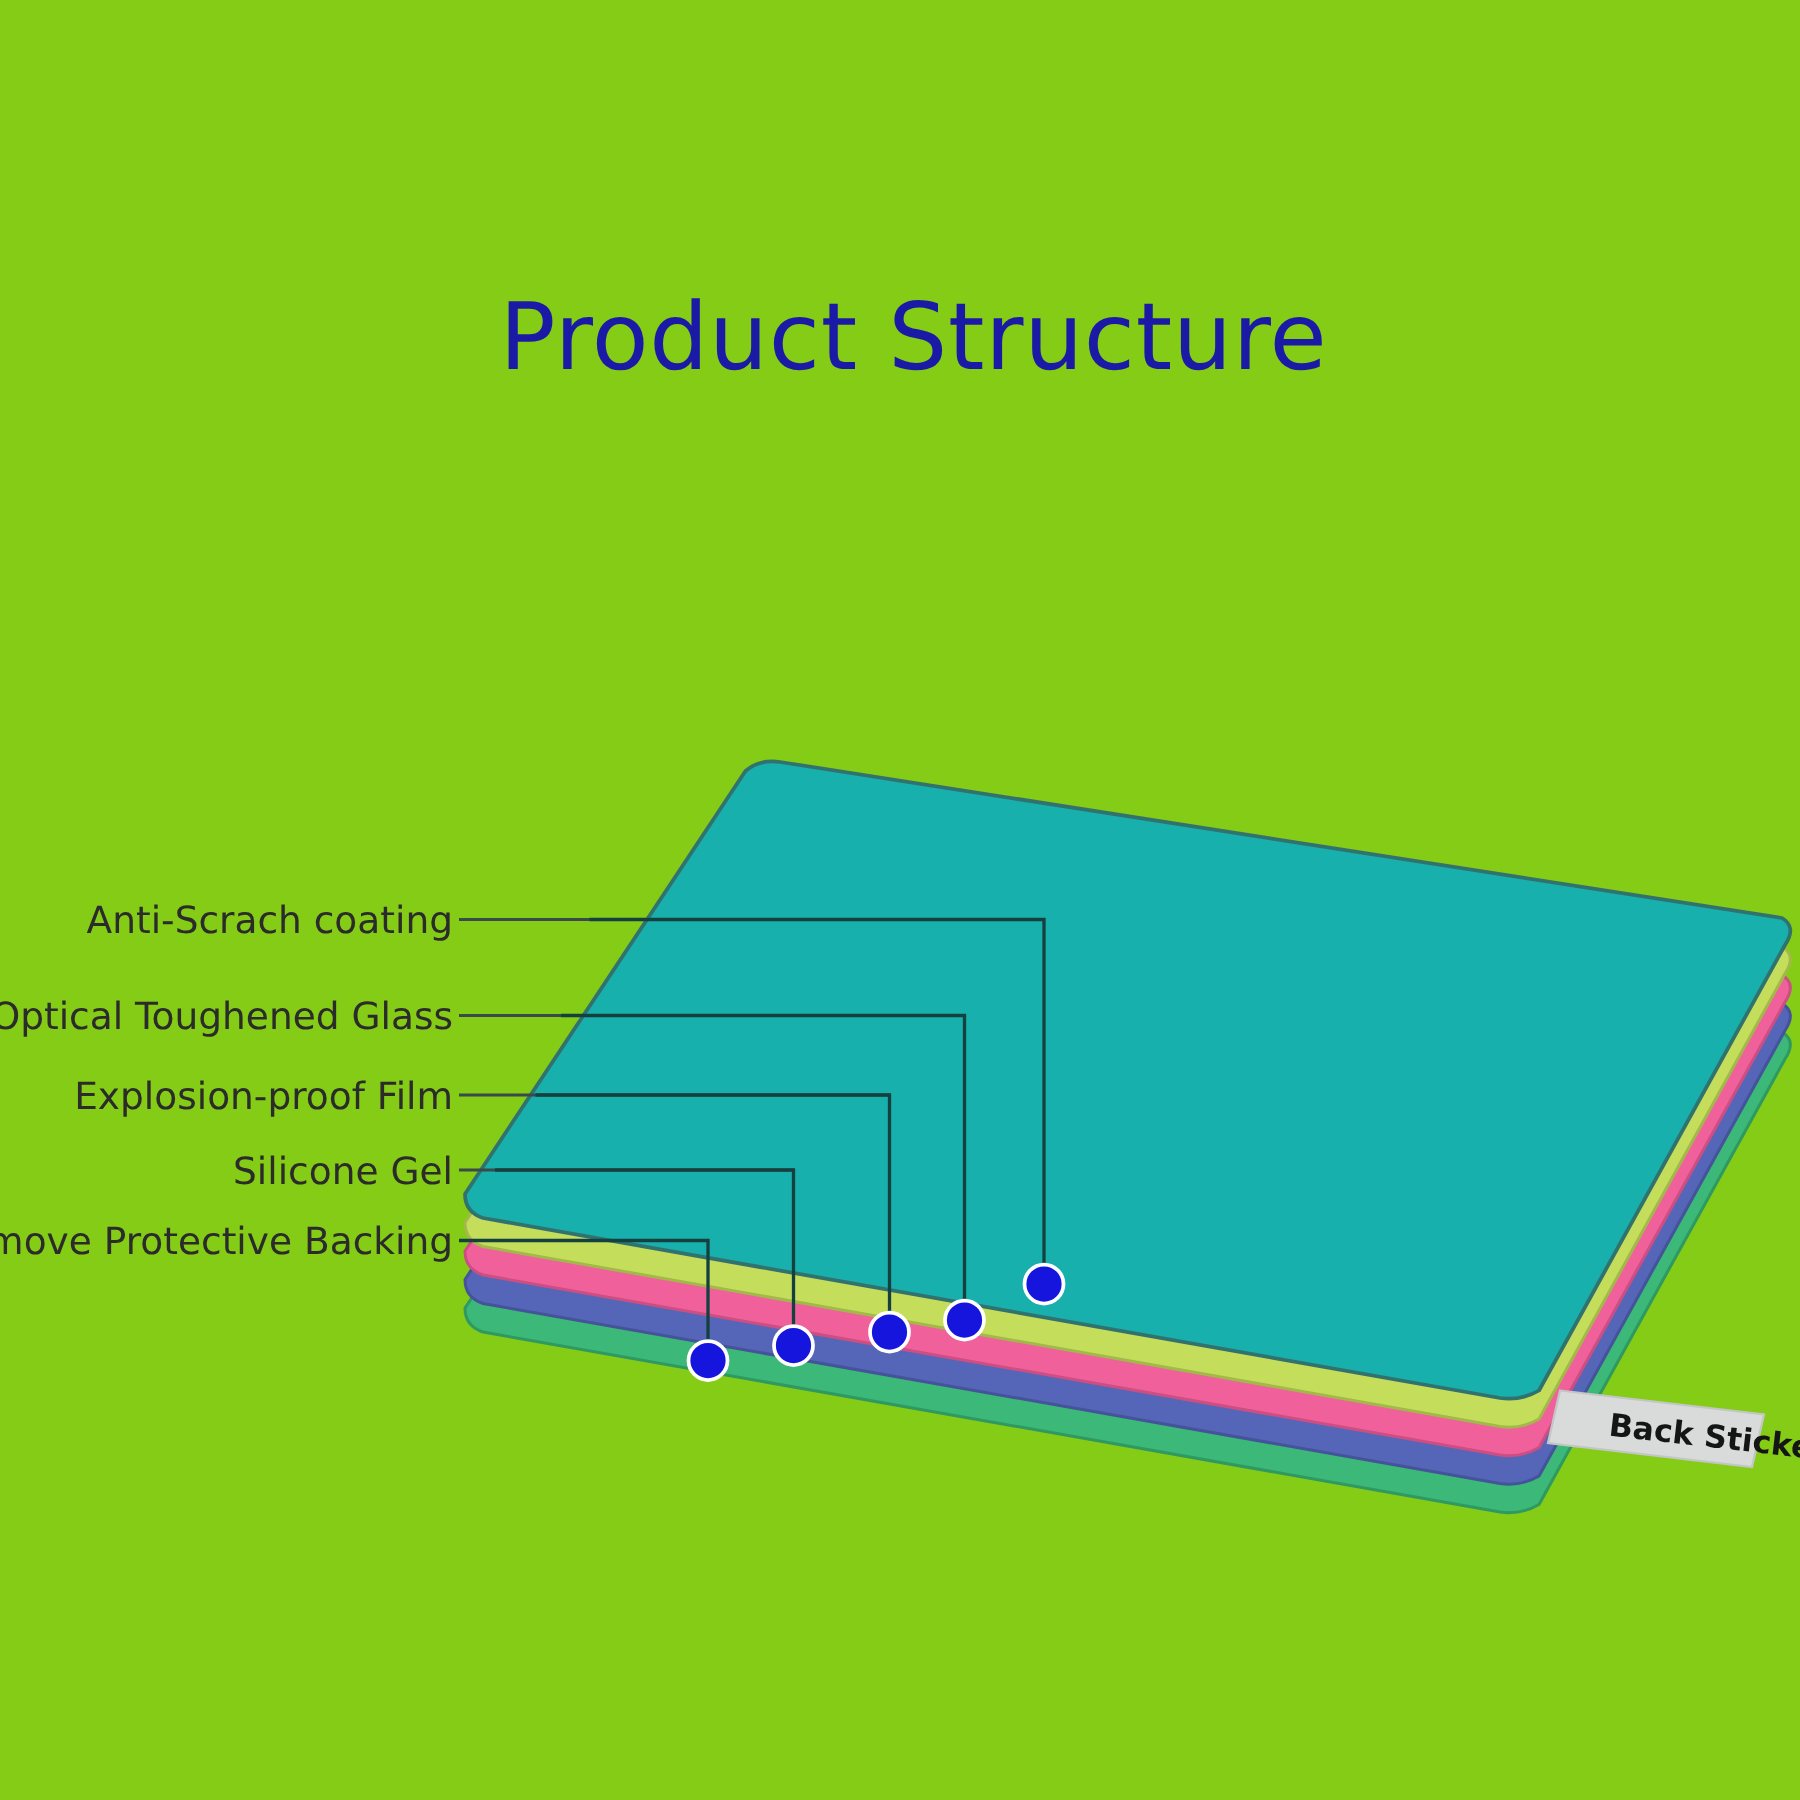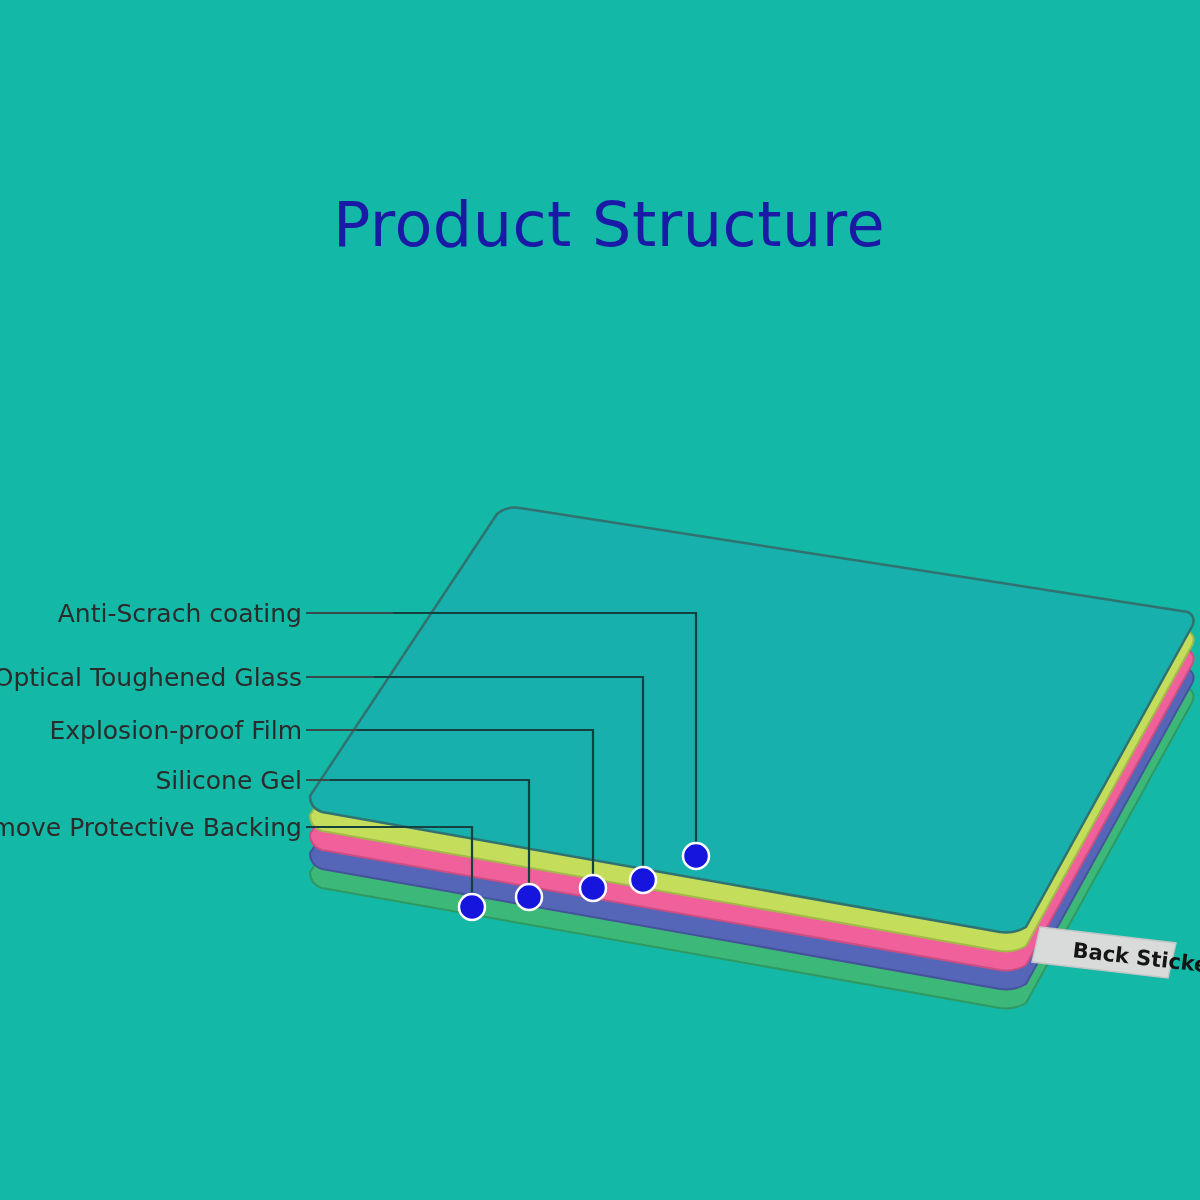--- a/index.html
+++ b/index.html
@@ -10,21 +10,21 @@
   body {
     width: 1200px;
     height: 1200px;
     overflow: hidden;
     font-family: "Liberation Sans", sans-serif;
   }
   #stage {
     position: relative;
     width: 1200px;
     height: 1200px;
-    background: #14b8a6;
+    background: #84cc16;
   }
   #diagram-svg {
     position: absolute;
     left: 0;
     top: 0;
     width: 1200px;
     height: 1200px;
   }
   .title-text {
     font-family: "DejaVu Sans", sans-serif;

